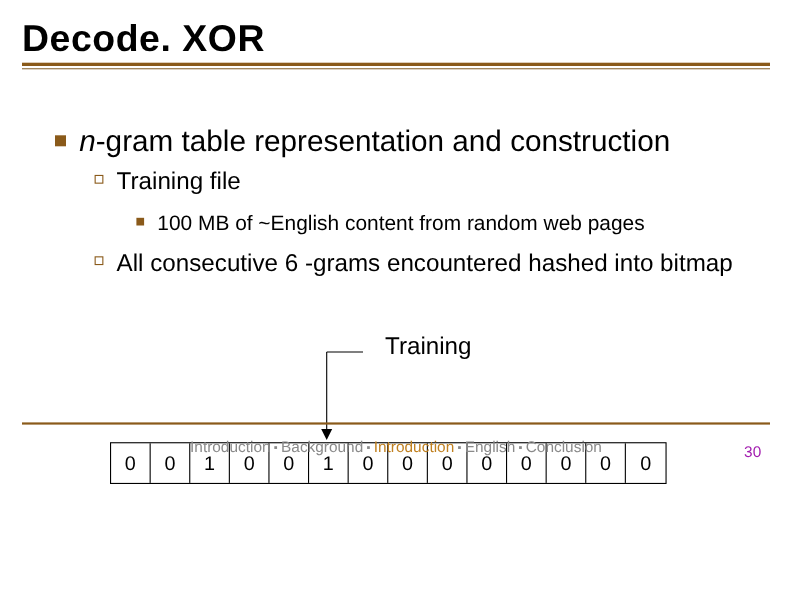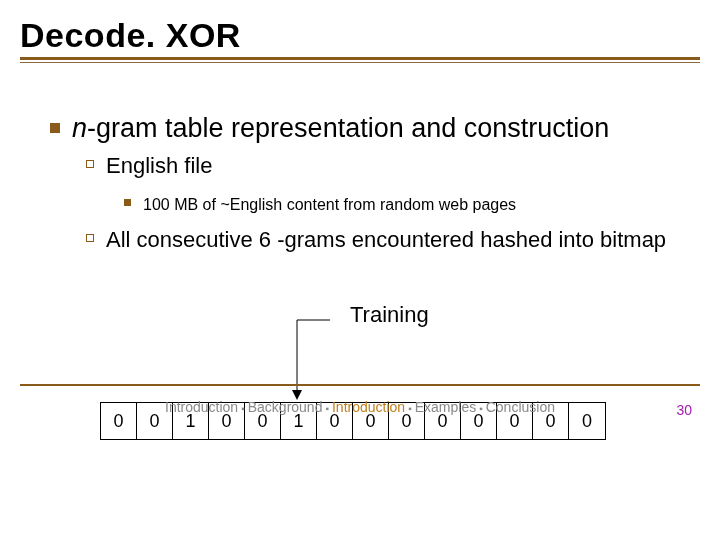--- a/index.html
+++ b/index.html
@@ -80,21 +80,21 @@
   }
   .b3 {
     display: inline-block;
     width: 7px; height: 7px;
     background: #8a5a1a;
     margin-right: 12px;
     vertical-align: middle;
     position: relative;
     top: -1px;
   }
-  .lvl3-text { font-size: 16px; }
+  .lvl3-text { font-size: 19px; }
   
   .diagram {
     position: absolute;
     left: 100px; top: 350px;
     width: 520px;
   }
   .example-label {
     position: absolute;
     left: 250px; top: -48px;
     font-size: 22px;
@@ -160,21 +160,21 @@
     <div class="title-underline"></div>
     <div class="title-underline-thin"></div>
   </div>
 
   <div class="content">
     <ul class="lvl1">
       <li>
         <span class="b1"></span><span class="lvl1-text"><span class="italic">n</span><span>-gram table representation and construction</span></span>
         <ul class="lvl2">
           <li>
-            <span class="b2"></span><span class="lvl2-text">English file</span>
+            <span class="b2"></span><span class="lvl2-text">Training file</span>
             <ul class="lvl3">
               <li>
                 <span class="b3"></span><span class="lvl3-text">100 MB of ~English content from random web pages</span>
               </li>
             </ul>
           </li>
           <li>
             <span class="b2"></span><span class="lvl2-text">All consecutive 6 -grams encountered hashed into bitmap</span>
           </li>
         </ul>
@@ -203,19 +203,19 @@
       <div class="cell">0</div>
       <div class="cell">0</div>
       <div class="cell">0</div>
       <div class="cell">0</div>
     </div>
   </div>
 
   <div class="footer">
     <div class="footer-line"></div>
     <span class="footer-text">
-      <span>Introduction</span><span class="sep">▪</span><span>Background</span><span class="sep">▪</span><span class="hl">Introduction</span><span class="sep">▪</span><span>Examples</span><span class="sep">▪</span><span>Conclusion</span>
+      <span>Introduction</span><span class="sep">▪</span><span>Background</span><span class="sep">▪</span><span class="hl">Introduction</span><span class="sep">▪</span><span>English</span><span class="sep">▪</span><span>Conclusion</span>
     </span>
   </div>
 
   <div class="page-num">30</div>
 
 </div>
 
 </body></html>

